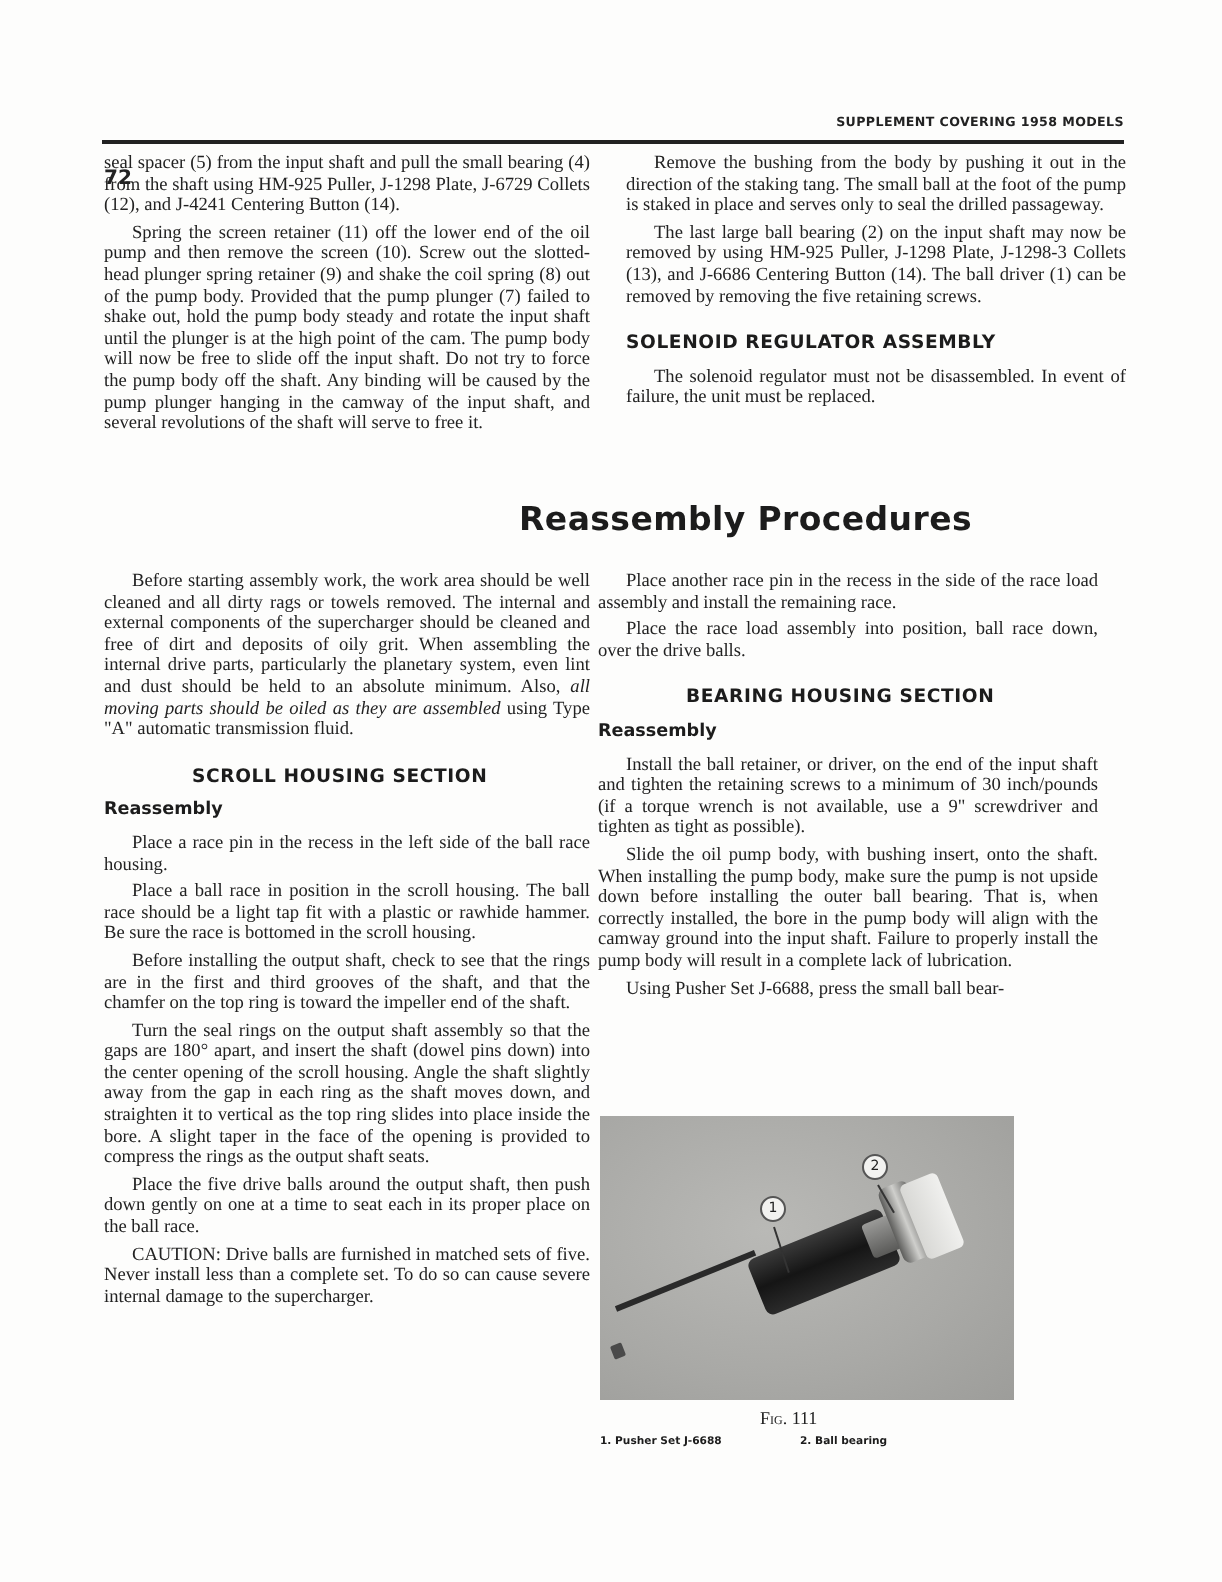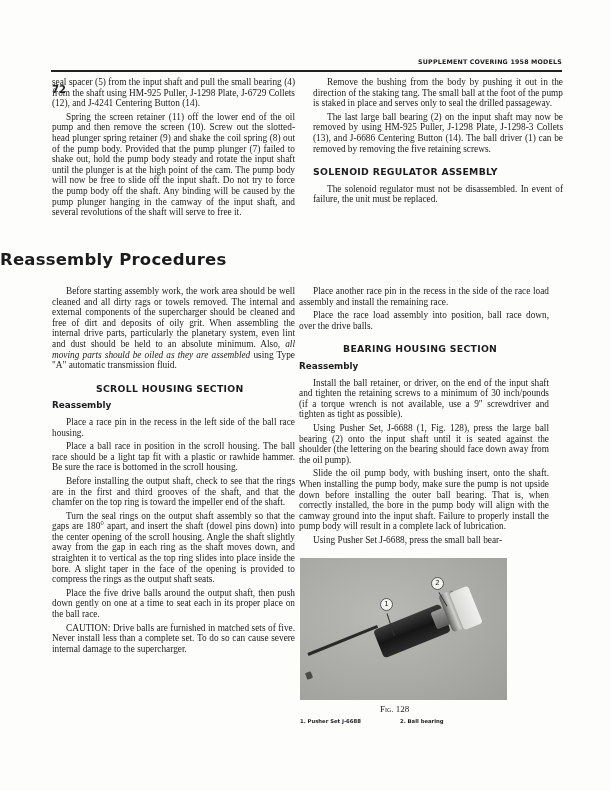--- a/index.html
+++ b/index.html
@@ -8,21 +8,21 @@
   .page-num { position:absolute; left:52px; top:56px; font-family:"DejaVu Sans", sans-serif; font-weight:bold; font-size:10px; color:#222;margin-top:28px; }
   .running-head { position:absolute; right:49px; top:58px; font-family:"DejaVu Sans", sans-serif; font-weight:bold; font-size:6.3px; letter-spacing:0.2px; color:#222; }
   .rule { position:absolute; left:51px; right:49px; top:70px; height:1.5px; background:#222; }
   .col { position:absolute; font-size:9.3px; line-height:10.6px; text-align:justify; }
   .col p { margin:0 0 3px 0; text-indent:14px; }
   .col p.noindent { text-indent:0; }
   .l-top { left:52px; top:77px; width:243px; }
   .r-top { left:313px; top:77px; width:250px; }
   .l-bot { left:52px; top:286px; width:243px; }
   .r-bot { left:299px; top:286px; width:250px; }
-  .title { position:absolute; left:0; width:486px; top:250px; text-align:left; font-family:"DejaVu Sans", sans-serif; font-weight:bold; font-size:16.5px; color:#1c1c1c; letter-spacing:0.2px; }
+  .title { position:absolute; left:0; width:486px; top:250px; text-align:right; font-family:"DejaVu Sans", sans-serif; font-weight:bold; font-size:16.5px; color:#1c1c1c; letter-spacing:0.2px; }
   h3 { font-family:"DejaVu Sans", sans-serif; font-weight:bold; font-size:9.3px; margin:0; letter-spacing:0.3px; color:#1c1c1c; }
   h4 { font-family:"DejaVu Sans", sans-serif; font-weight:bold; font-size:8.8px; margin:0; color:#1c1c1c; }
   .sec-sol { margin-top:13px; margin-bottom:6px; }
   .sec { margin-top:13px; margin-bottom:6px;padding-left:44px; }
   .sub { margin-bottom:6px; }
   em { font-style:italic; }
   .photo { position:absolute; left:300px; top:558px; width:207px; height:142px;
            background: radial-gradient(ellipse at 40% 40%, #b9b9b6 0%, #a9a9a6 60%, #9d9d9a 100%); overflow:hidden; }
   .rod { position:absolute; left:8px; top:95px; width:75px; height:3px; background:#2a2a2a; transform:rotate(-22deg); transform-origin:left center; }
   .rod-end { position:absolute; left:6px; top:114px; width:6px; height:7px; background:#4a4a4a; border-radius:1px; transform:rotate(-22deg); }
@@ -67,33 +67,32 @@
   <p>Place the five drive balls around the output shaft, then push down gently on one at a time to seat each in its proper place on the ball race.</p>
   <p>CAUTION: Drive balls are furnished in matched sets of five. Never install less than a complete set. To do so can cause severe internal damage to the supercharger.</p>
 </div>
 
 <div class="col r-bot">
   <p>Place another race pin in the recess in the side of the race load assembly and install the remaining race.</p>
   <p>Place the race load assembly into position, ball race down, over the drive balls.</p>
   <h3 class="sec">BEARING HOUSING SECTION</h3>
   <h4 class="sub">Reassembly</h4>
   <p>Install the ball retainer, or driver, on the end of the input shaft and tighten the retaining screws to a minimum of 30 inch/pounds (if a torque wrench is not available, use a 9" screwdriver and tighten as tight as possible).</p>
-  <p>Using Pusher Set, J-6688 (1, Fig. 128), press the large ball bearing (2) onto the input shaft until it is seated against the shoulder (the lettering on the bearing should face down away from the oil pump).</p>
   <p>Slide the oil pump body, with bushing insert, onto the shaft. When installing the pump body, make sure the pump is not upside down before installing the outer ball bearing. That is, when correctly installed, the bore in the pump body will align with the camway ground into the input shaft. Failure to properly install the pump body will result in a complete lack of lubrication.</p>
   <p>Using Pusher Set J-6688, press the small ball bear-</p>
 </div>
 
 <div class="photo">
   <div class="rod"></div>
   <div class="rod-end"></div>
   <div class="body-cyl"></div>
   <div class="neck"></div>
   <div class="bearing"></div>
   <div class="crown"></div>
   <div class="leader" style="left:87px;top:55px;width:24px;transform:rotate(72deg);"></div>
   <div class="callout" style="left:80px;top:40px;">1</div>
   <div class="leader" style="left:139px;top:34px;width:16px;transform:rotate(60deg);"></div>
   <div class="callout" style="left:131px;top:19px;">2</div>
 </div>
 
-<div class="fig-label">Fig. 128</div>
+<div class="fig-label">Fig. 111</div>
 <div class="cap" style="left:300px;">1. Pusher Set J-6688</div>
 <div class="cap" style="left:400px;">2. Ball bearing</div>
 
 </body></html>

